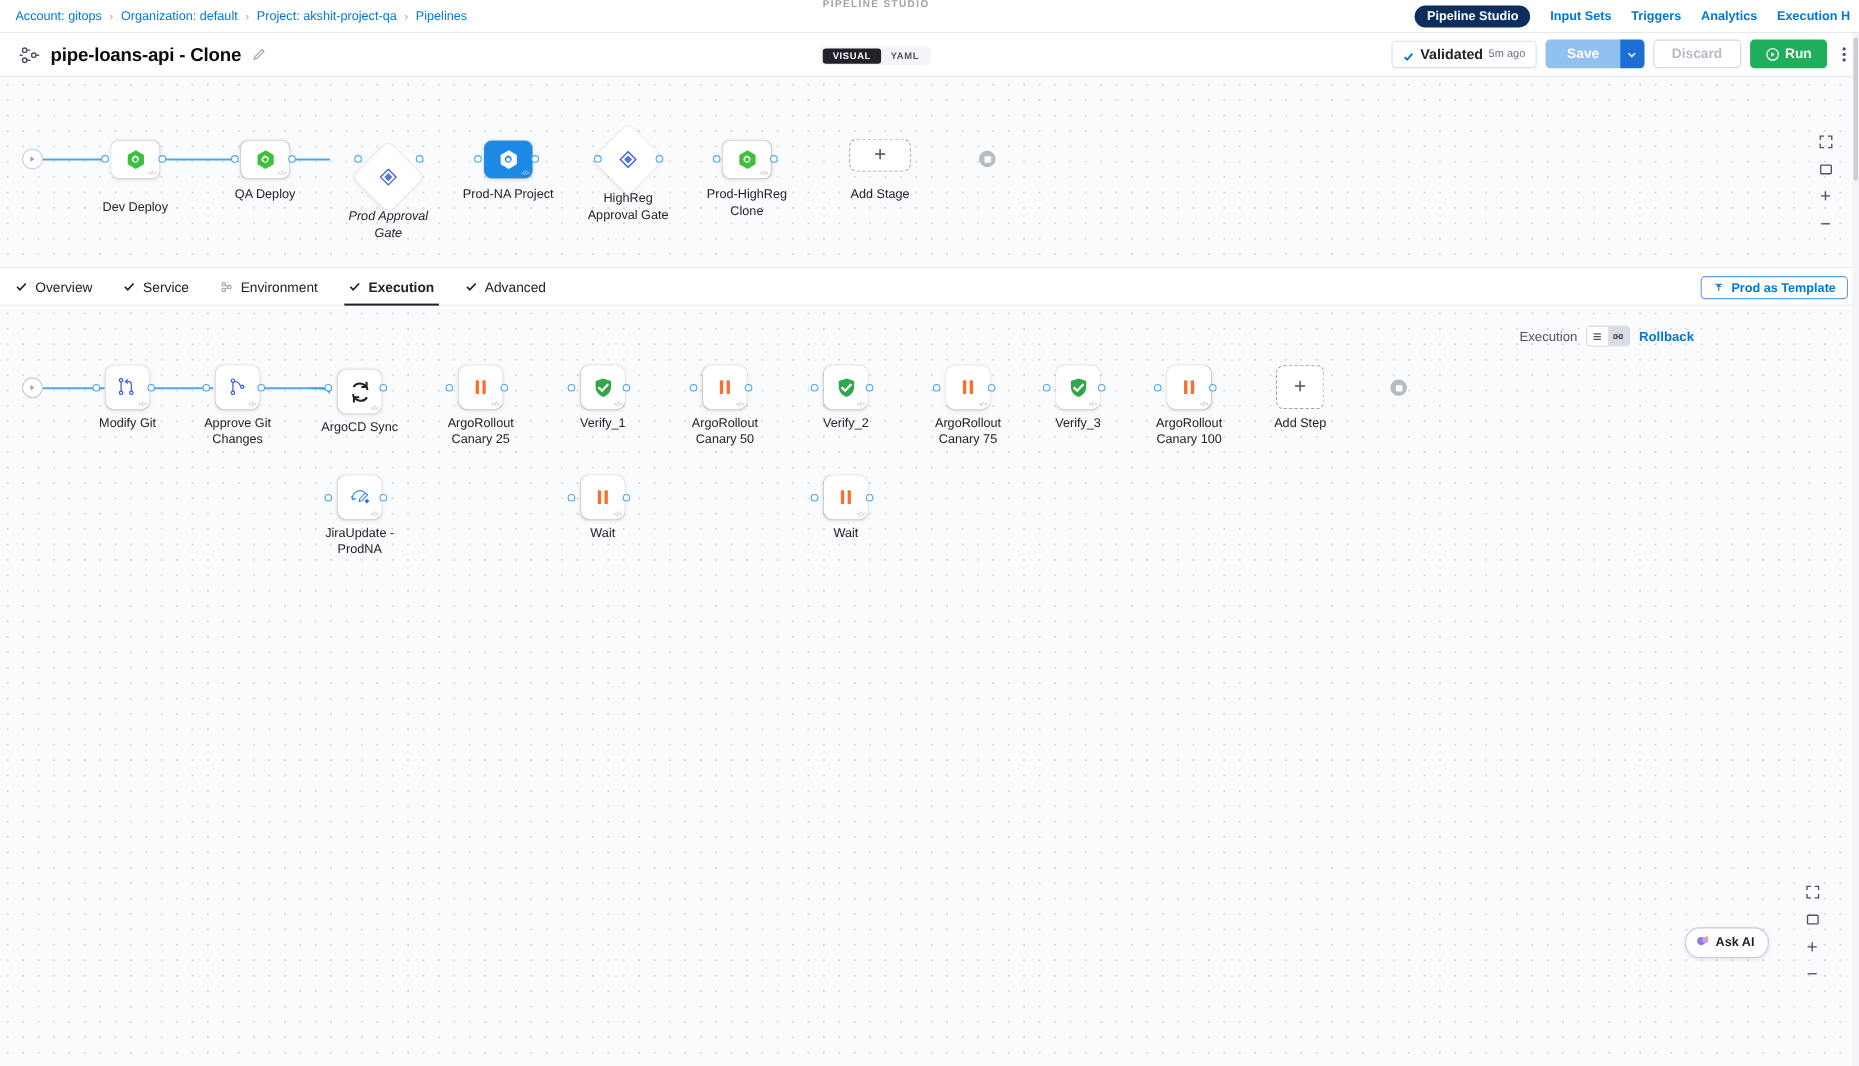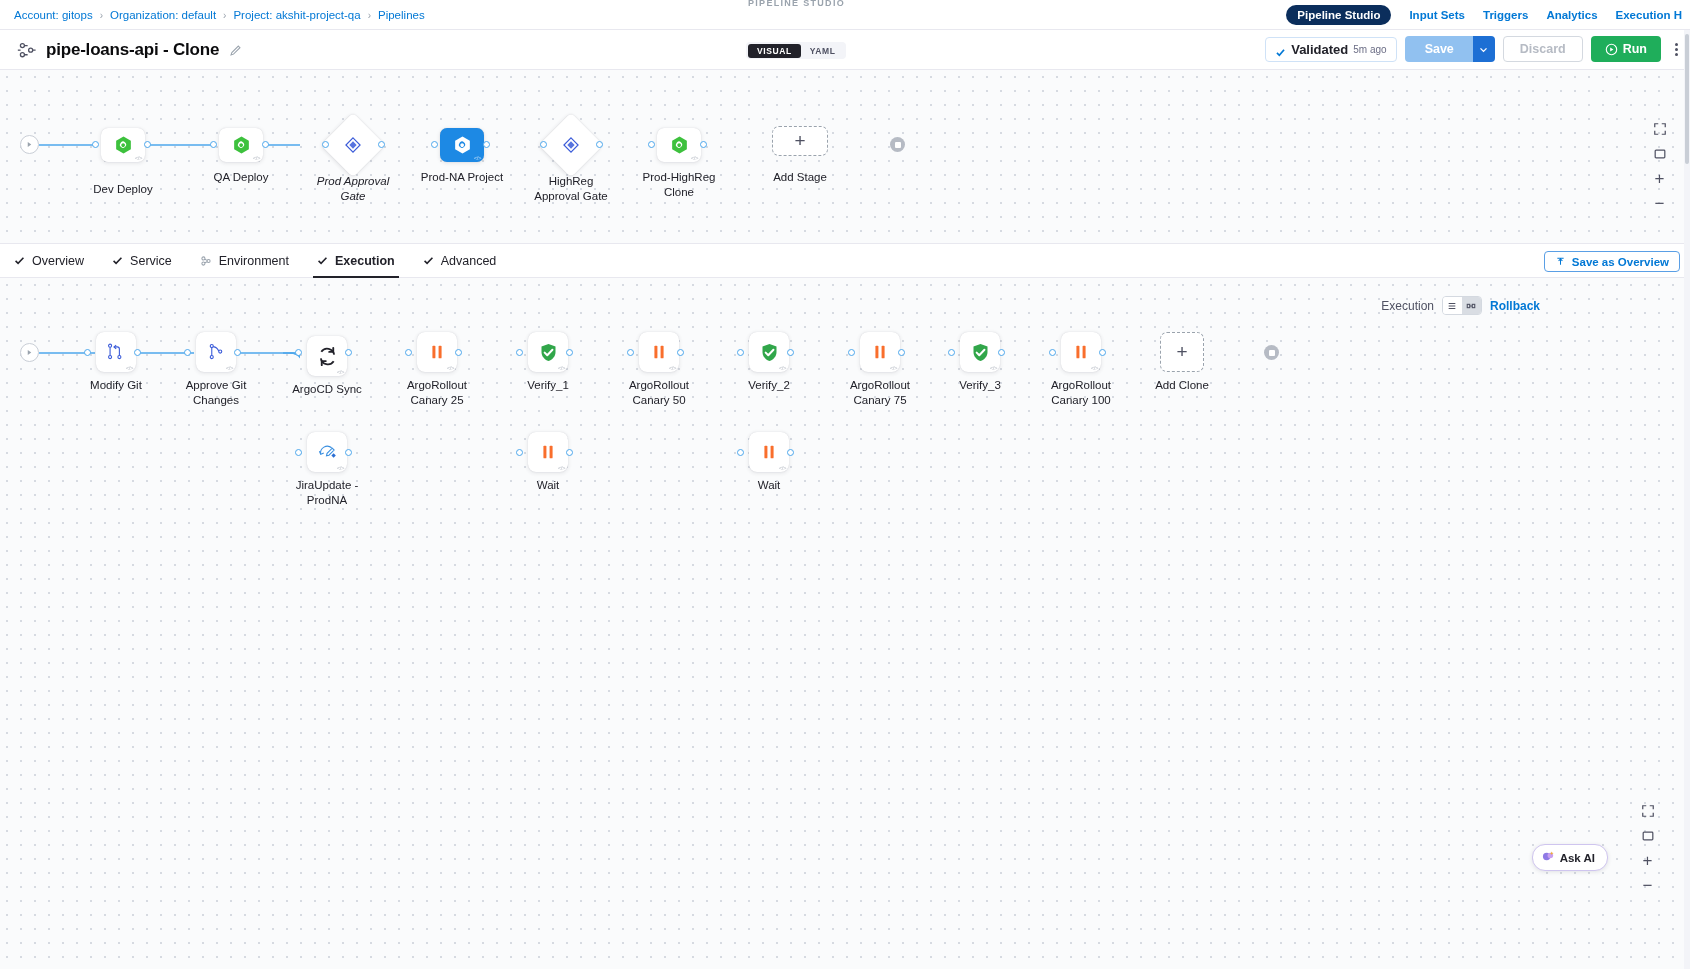--- a/index.html
+++ b/index.html
@@ -356,21 +356,21 @@
                 <path d="M13.6 8.2a3.1 3.1 0 10.2 4.4 3.1 3.1 0 10-4.6 1.2 3.1 3.1 0 104.4-5.6z" fill="#ffffff"></path>
                 <path d="M10.1 10.1a2.1 2.1 0 113 3 2.1 2.1 0 01-3-3z" fill="#3dc13d"></path>
               </svg>
             </span>
             <span class="node-code">&lt;/&gt;</span>
           </div>
           <div class="node-label" style="top:48px">QA Deploy</div>
         </div>
         <div class="port" style="left: 210px; top: 71px;"></div>
         <div class="port" style="left: 262px; top: 71px;"></div>
-        <div class="node" style="left: 325px; top: 52px; width: 56px; font-style: italic;">
+        <div class="node" style="left: 325px; top: 68px; width: 56px; font-style: italic;">
           <div style="width:56px;height:46px;display:flex;align-items:center;justify-content:center">
             <div class="diamond">
               <svg viewBox="0 0 24 24" fill="none" stroke="#3a5bd9" stroke-width="1.4" style="width:20px;height:20px">
                 <path d="M12 3.5l8.5 8.5-8.5 8.5L3.5 12z"></path>
                 <path d="M12 7.6l4.4 4.4-4.4 4.4L7.6 12z" fill="#3a5bd9" stroke="none" opacity=".85"></path>
               </svg>
             </div>
           </div>
           <div class="node-label" style="top:52px">Prod Approval
 Gate</div>
@@ -484,21 +484,21 @@
           </svg></span>
         <span>Advanced</span>
       </div>
     </div>
   <button class="save-template">
     <span style="display:flex">
       <svg viewBox="0 0 14 14" fill="none" stroke="currentColor" stroke-width="1.3" style="width:11px;height:11px">
         <path d="M3 3h8M7 3v8M4.6 6.2L7 3.8l2.4 2.4"></path>
       </svg>
     </span>
-    <span>Save as Overview</span>
+    <span>Prod as Template</span>
   </button>
 
   <div class="step-canvas">
 
     <svg class="edges">
       <g stroke="#4da7ec" stroke-width="1.7" fill="none">
 
         <path d="M39 75 H 95"></path>
         <path d="M139 75 H 194"></path>
         <path d="M239 75 H 305"></path>
@@ -725,21 +725,21 @@
             </span>
             <span class="node-code">&lt;/&gt;</span>
           </div>
           <div class="node-label" style="top:46px">ArgoRollout
 Canary 100</div>
         </div>
         <div class="port" style="left: 1049px; top: 71px;"></div>
         <div class="port" style="left: 1099px; top: 71px;"></div>
         <div class="node" style="left: 1154px; top: 54px; width: 56px;">
           <div class="add-box sq" style="margin:0 auto">+</div>
-          <div class="node-label" style="top:46px">Add Clone</div>
+          <div class="node-label" style="top:46px">Add Step</div>
         </div>
       </div>
 
     <div class="node" style="left:1264px;top:67px">
       <div class="end-dot">
           <i></i>
         </div>
     </div>
 
     <div class="vp-ctrl" style="right:34px;bottom:75px">

